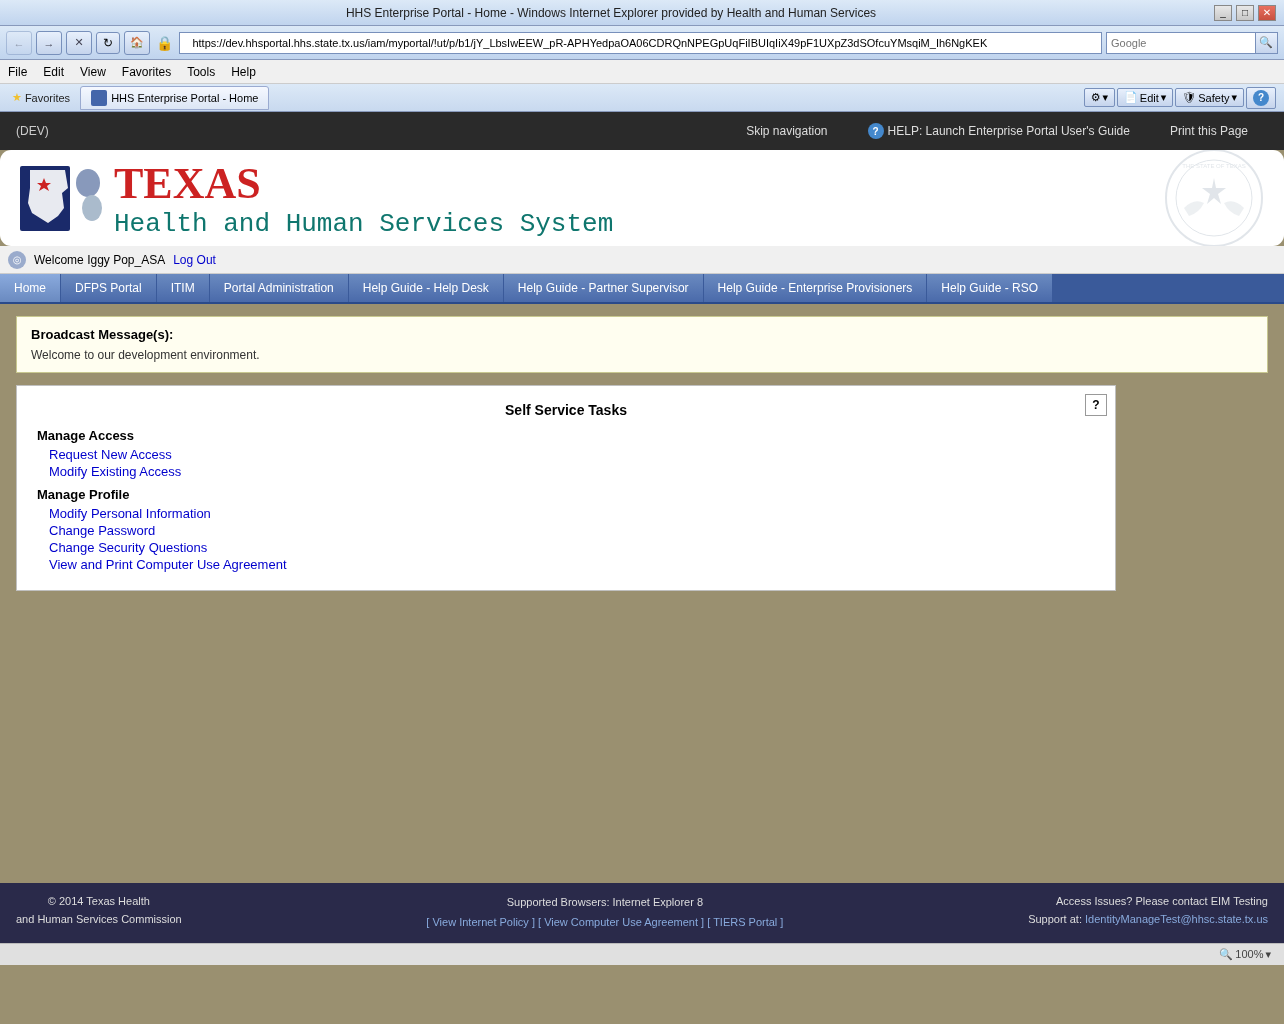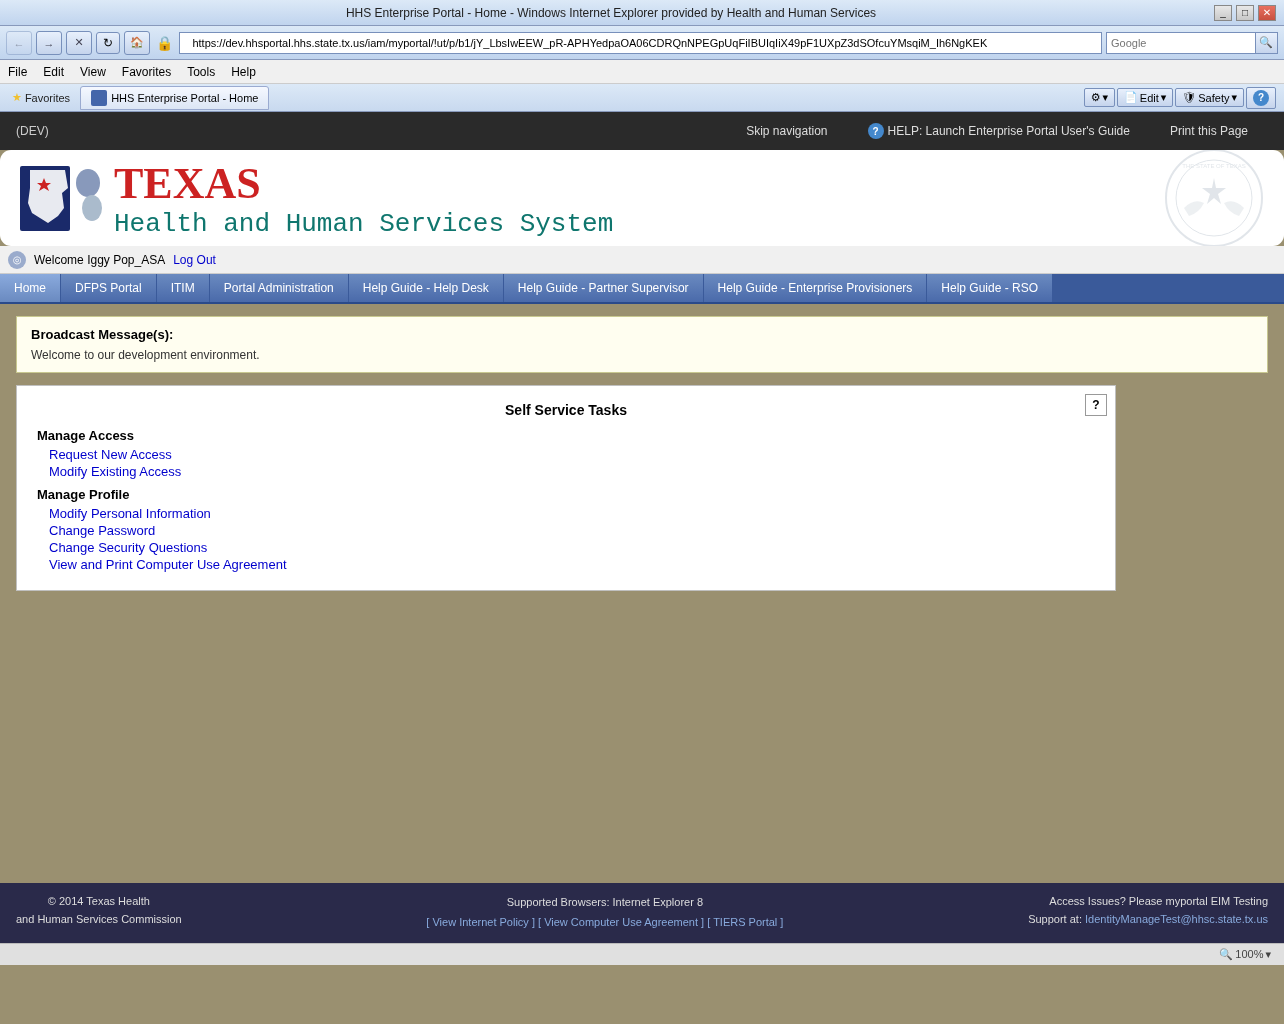--- a/index.html
+++ b/index.html
@@ -468,21 +468,21 @@
       <div>Supported Browsers: Internet Explorer 8</div>
       <div>
         <span class="footer-link">[ View Internet Policy ]</span>
         <span> </span>
         <span class="footer-link">[ View Computer Use Agreement ]</span>
         <span> </span>
         <span class="footer-link">[ TIERS Portal ]</span>
       </div>
     </div>
     <div class="footer-right">
-      <div>Access Issues? Please myportal EIM Testing</div>
+      <div>Access Issues? Please contact EIM Testing</div>
       <div>
         <span>Support at:</span>
         <span class="footer-link">IdentityManageTest@hhsc.state.tx.us</span>
       </div>
     </div>
   </div>
 
 </div>
 
 <div class="status-bar">

